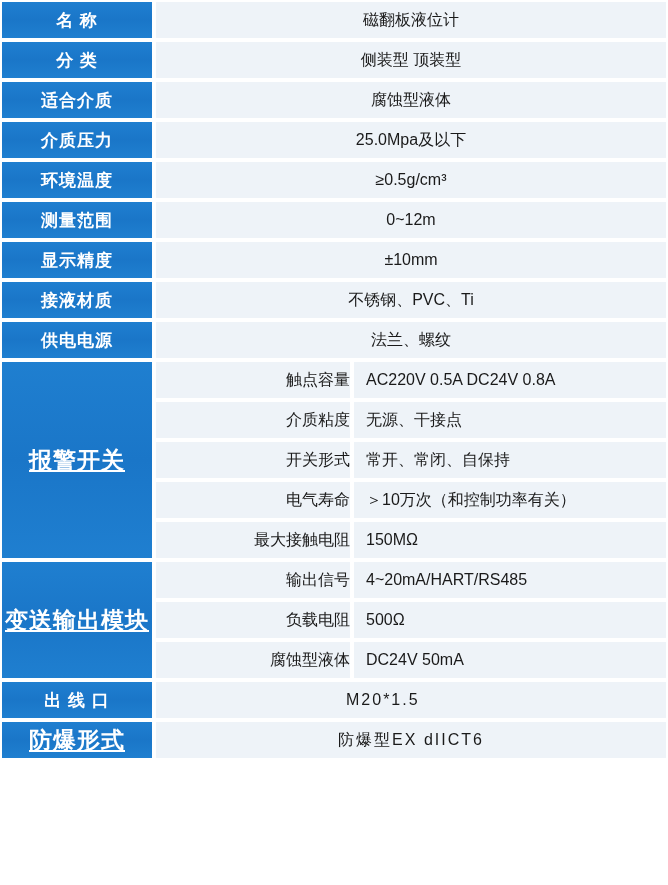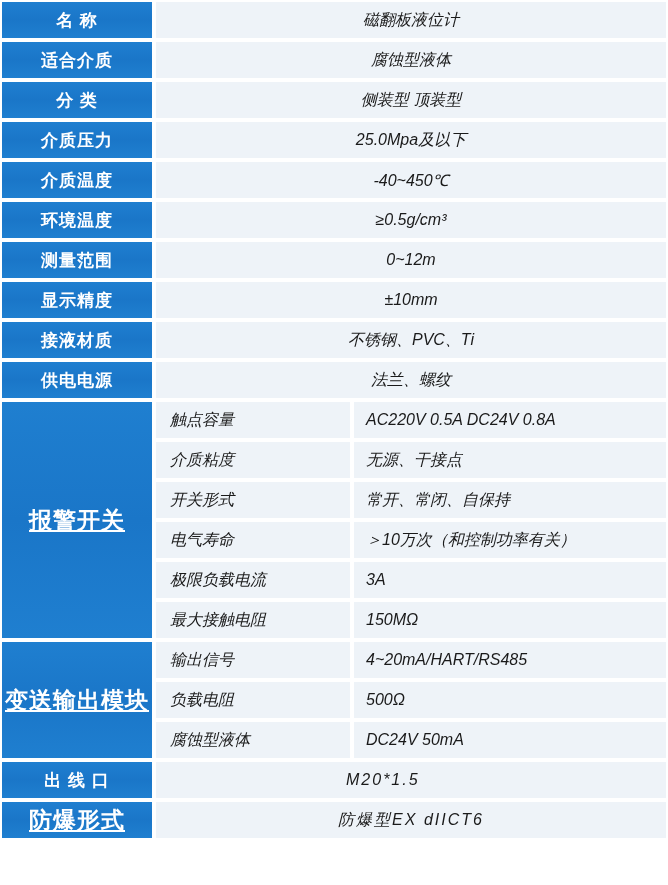--- a/index.html
+++ b/index.html
@@ -42,24 +42,23 @@
 
   
   .val {
     background: #eef3f8;
     color: #1a1a1a;
     text-align: center;
     font-size: 16px;
     border: 2px solid #ffffff;
     height: 36px;
     padding: 0 6px;
-    font-style: italic;
   }
   .val.sub-label {
-    text-align: left;
+    text-align: right;
     padding-left: 14px;
     width: 180px;
   }
   .val.sub-val {
     text-align: left;
     padding-left: 12px;
   }
 
   
   .inner {
@@ -75,34 +74,30 @@
 <body>
 
 <table class="spec-table">
   <tbody>
 
     <tr>
       <td class="lbl">名    称</td>
       <td class="val">磁翻板液位计</td>
     </tr>
     <tr>
+      <td class="lbl">分    类</td>
+      <td class="val">侧装型   顶装型</td>
+    </tr>
+    <tr>
       <td class="lbl">适合介质</td>
       <td class="val">腐蚀型液体</td>
     </tr>
     <tr>
-      <td class="lbl">分    类</td>
-      <td class="val">侧装型   顶装型</td>
-    </tr>
-    <tr>
       <td class="lbl">介质压力</td>
       <td class="val">25.0Mpa及以下</td>
-    </tr>
-    <tr>
-      <td class="lbl">介质温度</td>
-      <td class="val">-40~450℃</td>
     </tr>
     <tr>
       <td class="lbl">环境温度</td>
       <td class="val">≥0.5g/cm³</td>
     </tr>
     <tr>
       <td class="lbl">测量范围</td>
       <td class="val">0~12m</td>
     </tr>
     <tr>
@@ -131,24 +126,20 @@
               <td class="val sub-label">介质粘度</td>
               <td class="val sub-val">无源、干接点</td>
             </tr>
             <tr>
               <td class="val sub-label">开关形式</td>
               <td class="val sub-val">常开、常闭、自保持</td>
             </tr>
             <tr>
               <td class="val sub-label">电气寿命</td>
               <td class="val sub-val">＞10万次（和控制功率有关）</td>
-            </tr>
-            <tr>
-              <td class="val sub-label">极限负载电流</td>
-              <td class="val sub-val">3A</td>
             </tr>
             <tr>
               <td class="val sub-label">最大接触电阻</td>
               <td class="val sub-val">150MΩ</td>
             </tr>
           </tbody>
         </table>
       </td>
     </tr>
 

